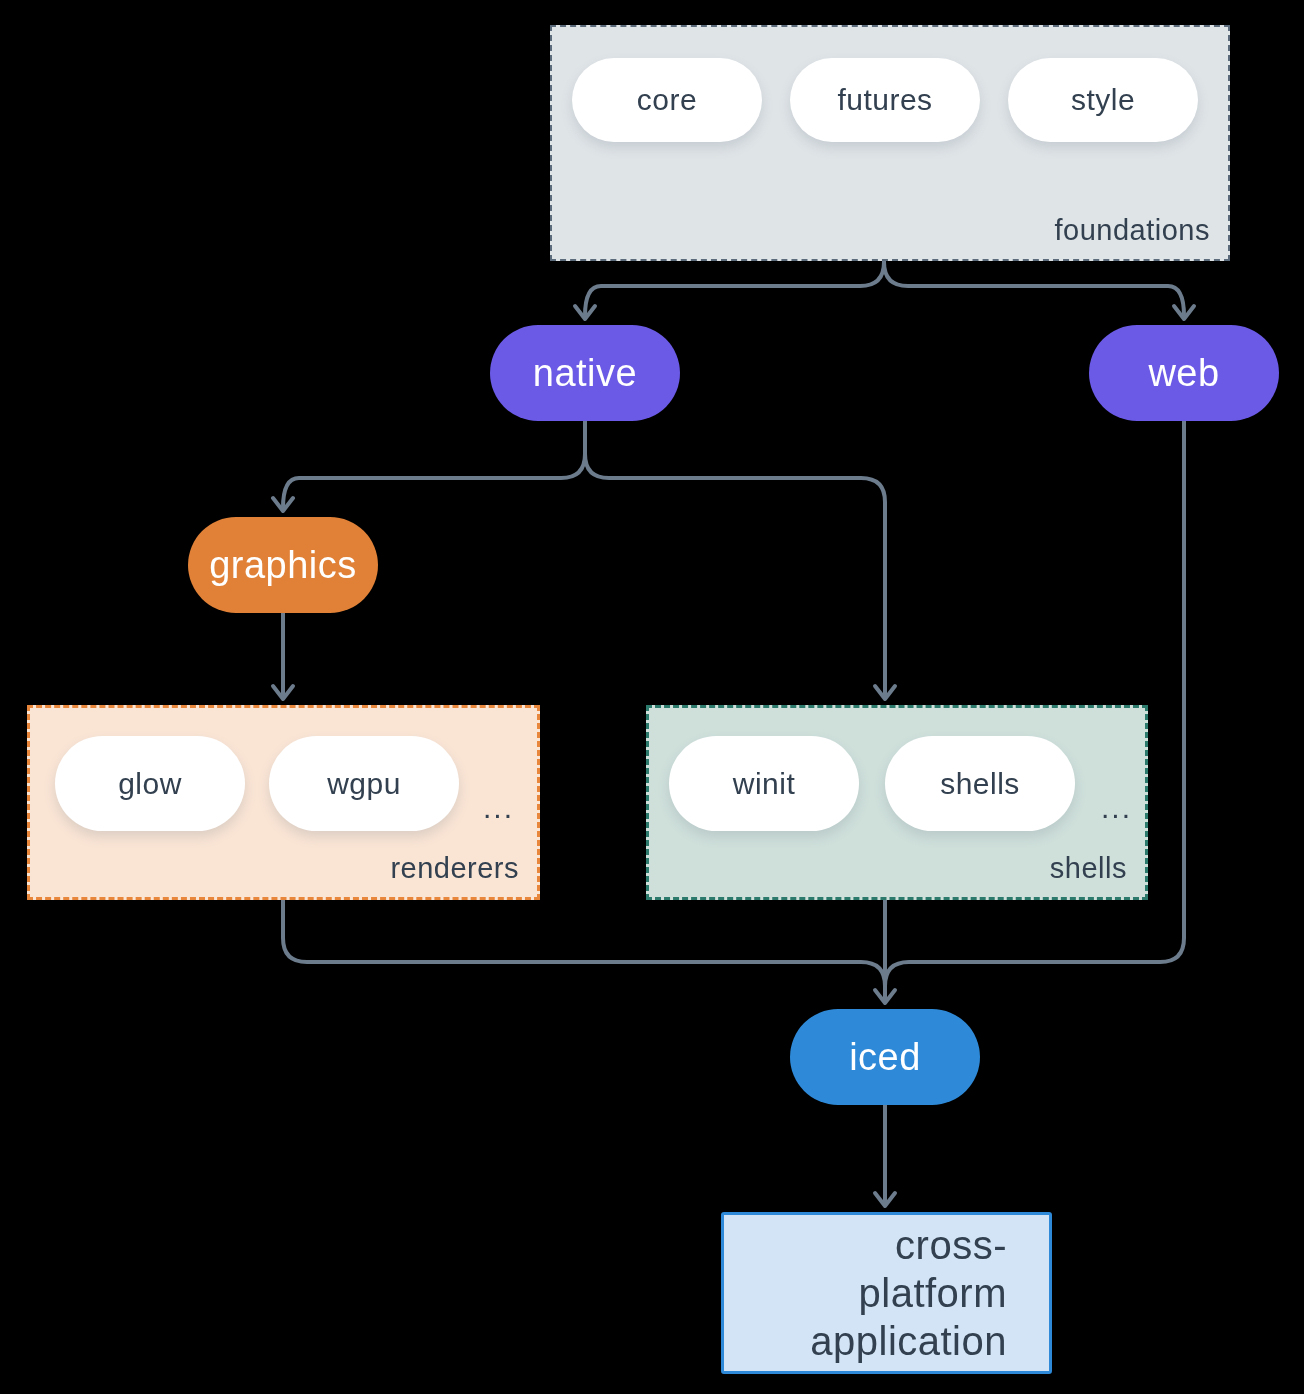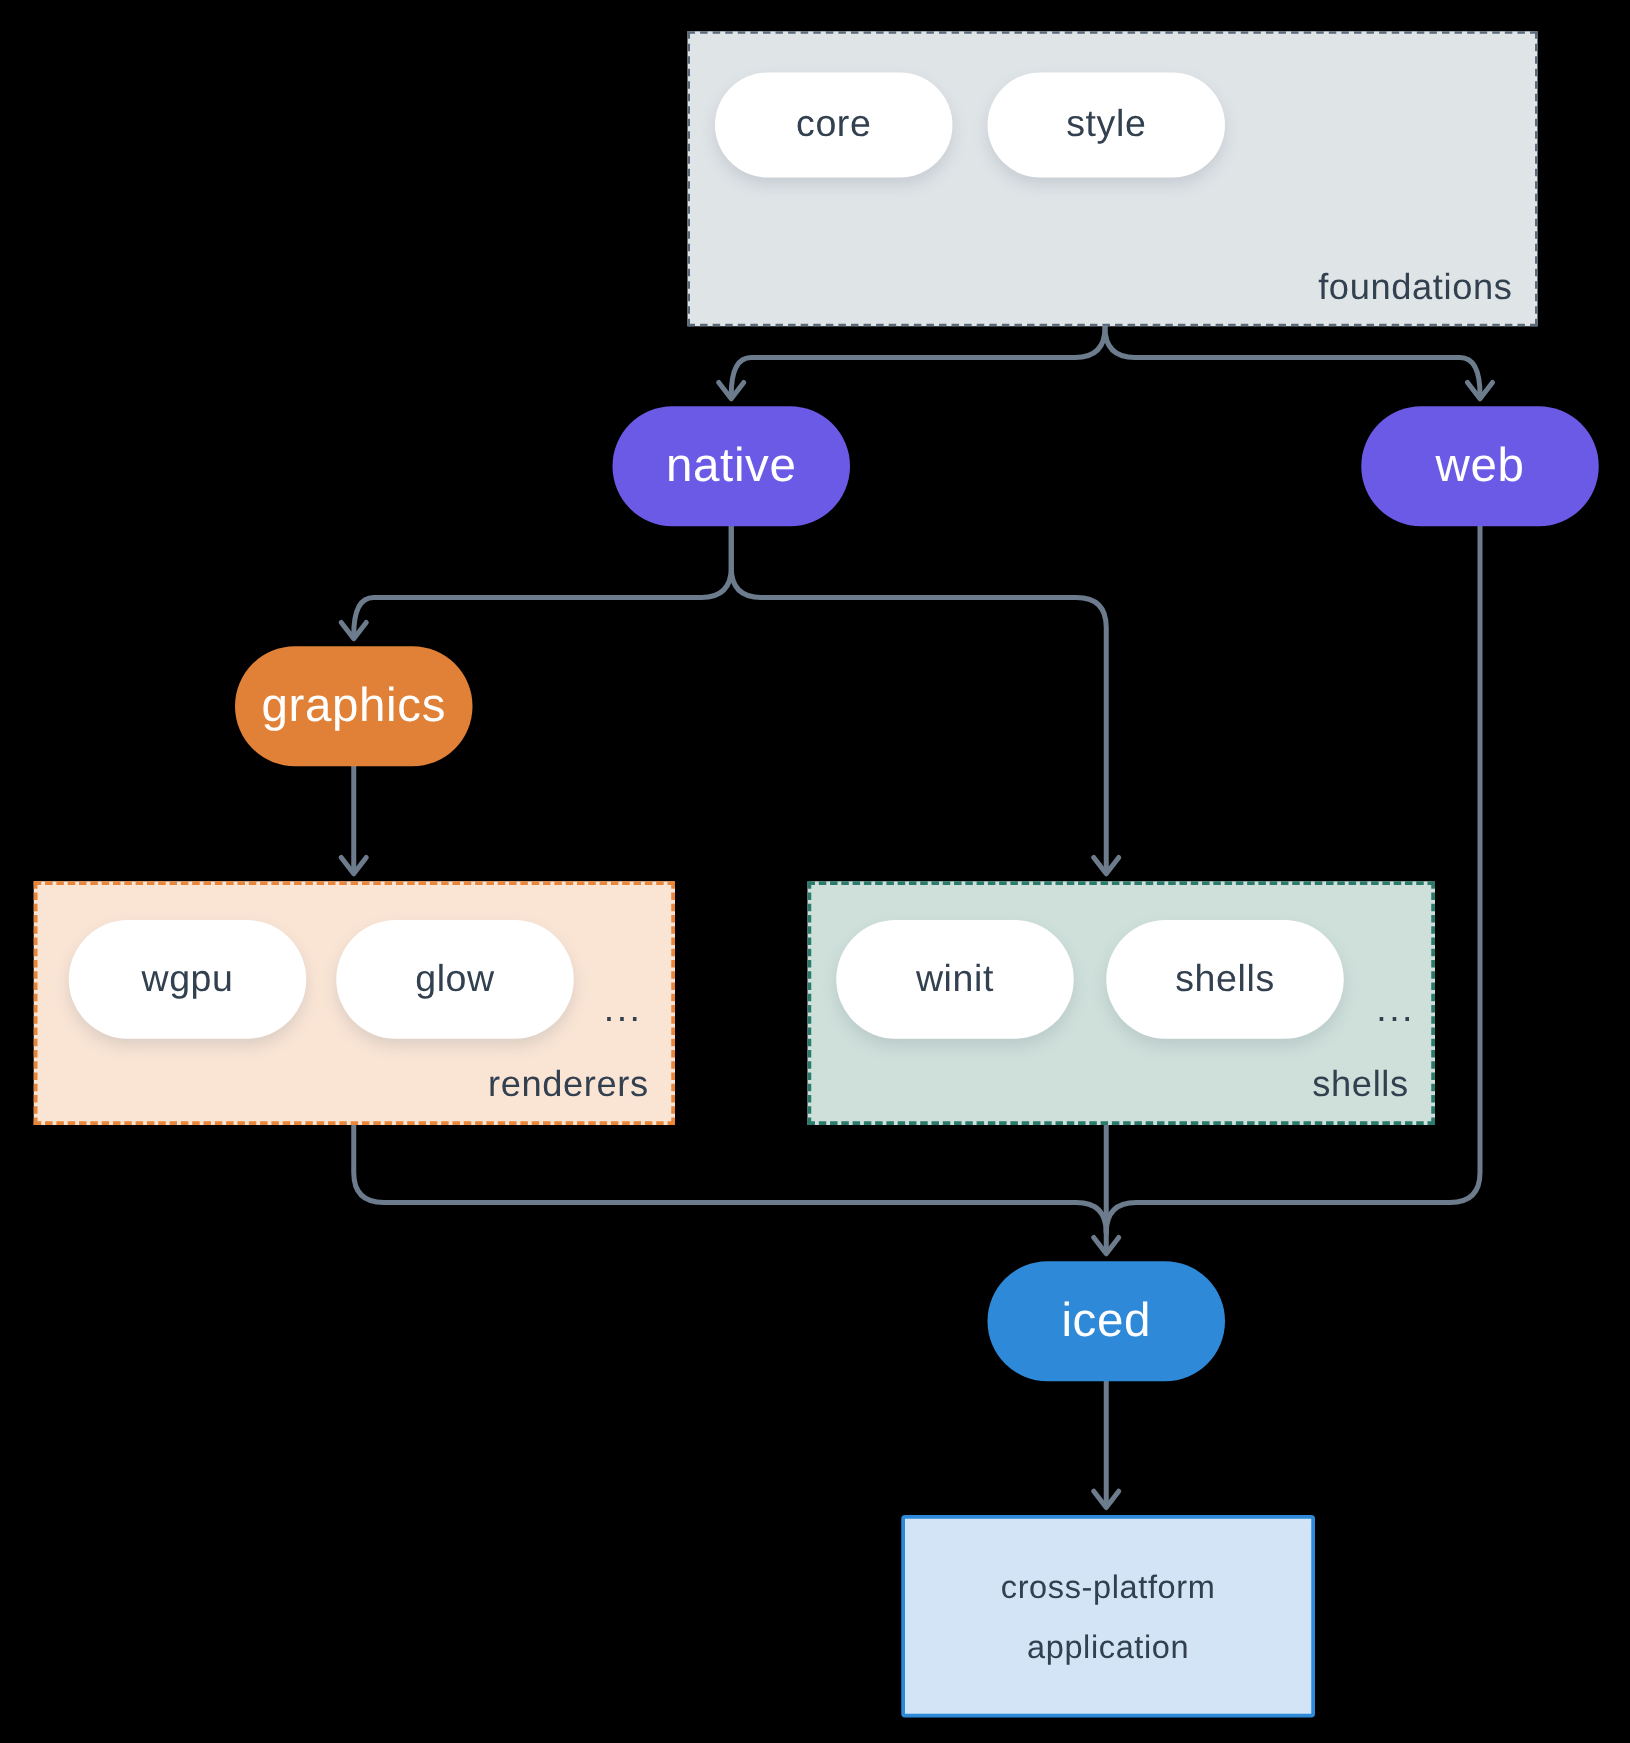--- a/index.html
+++ b/index.html
@@ -66,22 +66,22 @@
     color:#ffffff;font-size:38px;letter-spacing:.5px;font-weight:500;
   }
   .native{left:490px;top:325px;background:var(--purple);}
   .web{left:1089px;top:325px;background:var(--purple);}
   .graphics{left:188px;top:517px;background:var(--orange);}
   .iced{left:790px;top:1009px;background:var(--blue);}
   .app-box{
     position:absolute;left:721px;top:1212px;width:331px;height:162px;
     box-sizing:border-box;background:var(--app-fill);
     border:3px solid var(--app-border);border-radius:3px;
-    display:flex;align-items:center;justify-content:center;text-align:center;
-    color:var(--text-dark);font-size:26px;line-height:48px;letter-spacing:.5px;
+    display:flex;align-items:center;justify-content:center;text-align:right;
+    color:var(--text-dark);font-size:40px;line-height:48px;letter-spacing:.5px;
     padding:0 42px;
   }
 </style>
 </head>
 <body>
 
 <div class="canvas">
 
   <svg class="edges" width="1304" height="1394" viewBox="0 0 1304 1394">
 
@@ -102,32 +102,33 @@
     <path class="edge" d="M 1184 421 L 1184 938 Q 1184 962 1160 962 L 909 962 Q 885 962 885 986"></path>
     <path class="edge" d="M 885 900 L 885 1000"></path>
     <path class="arrowhead" d="M 875 990 L 885 1003 L 895 990"></path>
 
     <path class="edge" d="M 885 1105 L 885 1203"></path>
     <path class="arrowhead" d="M 875 1193 L 885 1206 L 895 1193"></path>
   </svg>
 
   <div class="group-box foundations">
     <div class="chip short">core</div>
+    <div class="chip short">futures</div>
     <div class="chip short">style</div>
     <div class="group-label">foundations</div>
   </div>
 
   <div class="pill-node native">native</div>
   <div class="pill-node web">web</div>
 
   <div class="pill-node graphics">graphics</div>
 
   <div class="group-box renderers">
+    <div class="chip tall">glow</div>
     <div class="chip tall">wgpu</div>
-    <div class="chip tall">glow</div>
     <div class="ellipsis">...</div>
     <div class="group-label">renderers</div>
   </div>
 
   <div class="group-box shells">
     <div class="chip tall">winit</div>
     <div class="chip tall">shells</div>
     <div class="ellipsis">...</div>
     <div class="group-label">shells</div>
   </div>

